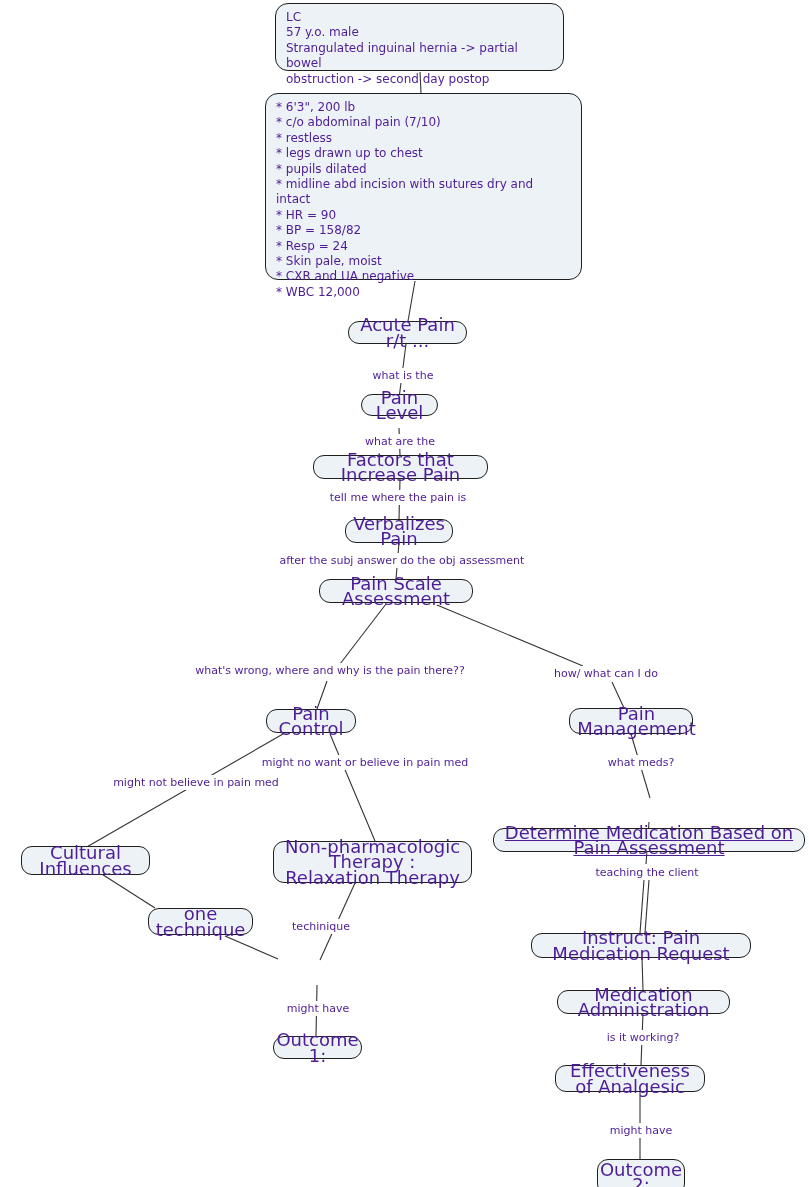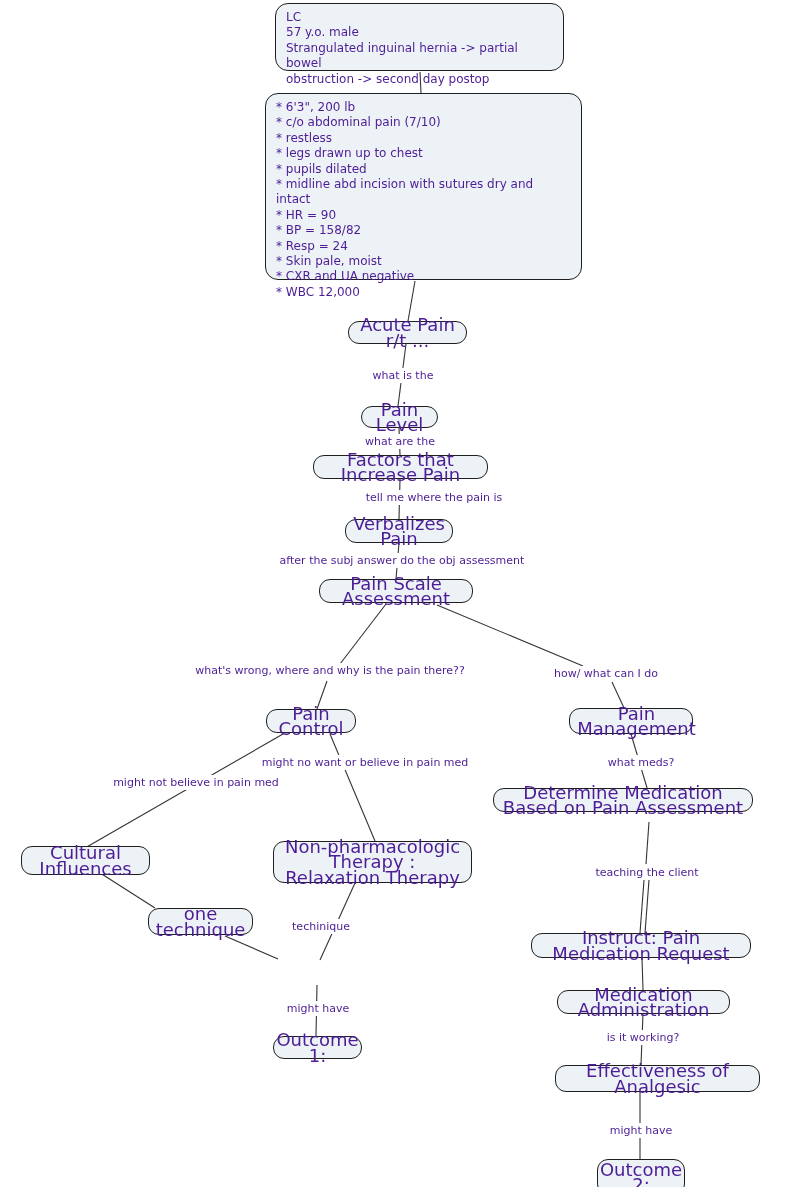--- a/index.html
+++ b/index.html
@@ -87,21 +87,21 @@
 * midline abd incision with sutures dry and intact
 * HR = 90
 * BP = 158/82
 * Resp = 24
 * Skin pale, moist
 * CXR and UA negative
 * WBC 12,000</div>
 
   <div class="node" style="left:348px;top:321px;width:119px;height:23px;">Acute Pain r/t ...</div>
 
-  <div class="node" style="left:361px;top:406px;width:77px;height:22px;">Pain Level</div>
+  <div class="node" style="left:361px;top:394px;width:77px;height:22px;">Pain Level</div>
 
   <div class="node" style="left:313px;top:455px;width:175px;height:24px;">Factors that Increase Pain</div>
 
   <div class="node" style="left:345px;top:519px;width:108px;height:24px;">Verbalizes Pain</div>
 
   <div class="node" style="left:319px;top:579px;width:154px;height:24px;">Pain Scale Assessment</div>
 
   <div class="node" style="left:266px;top:709px;width:90px;height:24px;">Pain Control</div>
 
   <div class="node" style="left:569px;top:708px;width:124px;height:26px;padding-left:19px;">Pain Management</div>
@@ -109,35 +109,35 @@
   <div class="node" style="left:1px;top:846px;width:129px;height:29px;margin-left:20px;">Cultural Influences</div>
 
   <div class="node" style="left:273px;top:841px;width:199px;height:42px;">Non-pharmacologic Therapy :
 Relaxation Therapy</div>
 
   <div class="node" style="left:148px;top:908px;width:105px;height:27px;">one technique</div>
 
 
   <div class="node" style="left:273px;top:1036px;width:89px;height:23px;">Outcome 1:</div>
 
-  <div class="node" style="left:493px;top:788px;width:260px;height:24px;">Determine Medication Based on Pain Assessment</div>
+  <div class="node" style="left:493px;top:828px;width:312px;height:24px;text-decoration:underline;">Determine Medication Based on Pain Assessment</div>
 
   <div class="node" style="left:531px;top:933px;width:220px;height:25px;">Instruct: Pain Medication Request</div>
 
   <div class="node" style="left:557px;top:990px;width:173px;height:24px;">Medication Administration</div>
 
-  <div class="node" style="left:555px;top:1065px;width:205px;height:27px;">Effectiveness of Analgesic</div>
+  <div class="node" style="left:555px;top:1065px;width:150px;height:27px;">Effectiveness of Analgesic</div>
 
   <div class="node" style="left:597px;top:1159px;width:88px;height:36px;">Outcome 2:</div>
 
   <div class="link-label" style="left:403px;top:368px;">what is the</div>
 
   <div class="link-label" style="left:400px;top:434px;">what are the</div>
 
-  <div class="link-label" style="left:398px;top:490px;margin-left:36px;">tell me where the pain is</div>
+  <div class="link-label" style="left:398px;top:490px;">tell me where the pain is</div>
 
   <div class="link-label" style="left:402px;top:553px;">after the subj answer do the obj assessment</div>
 
   <div class="link-label" style="left:330px;top:663px;">what's wrong, where and why is the pain there??</div>
 
   <div class="link-label" style="left:606px;top:666px;">how/ what can I do</div>
 
   <div class="link-label" style="left:365px;top:755px;">might no want or believe in pain med</div>
 
   <div class="link-label" style="left:196px;top:775px;">might not believe in pain med</div>

